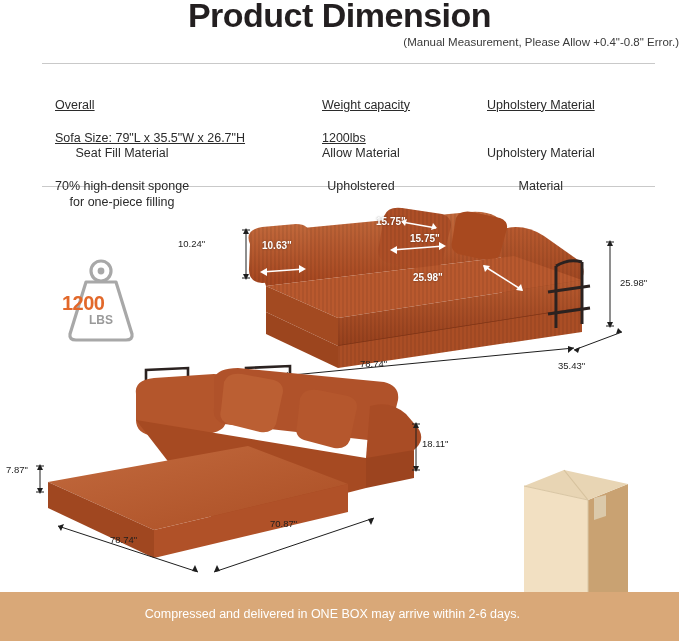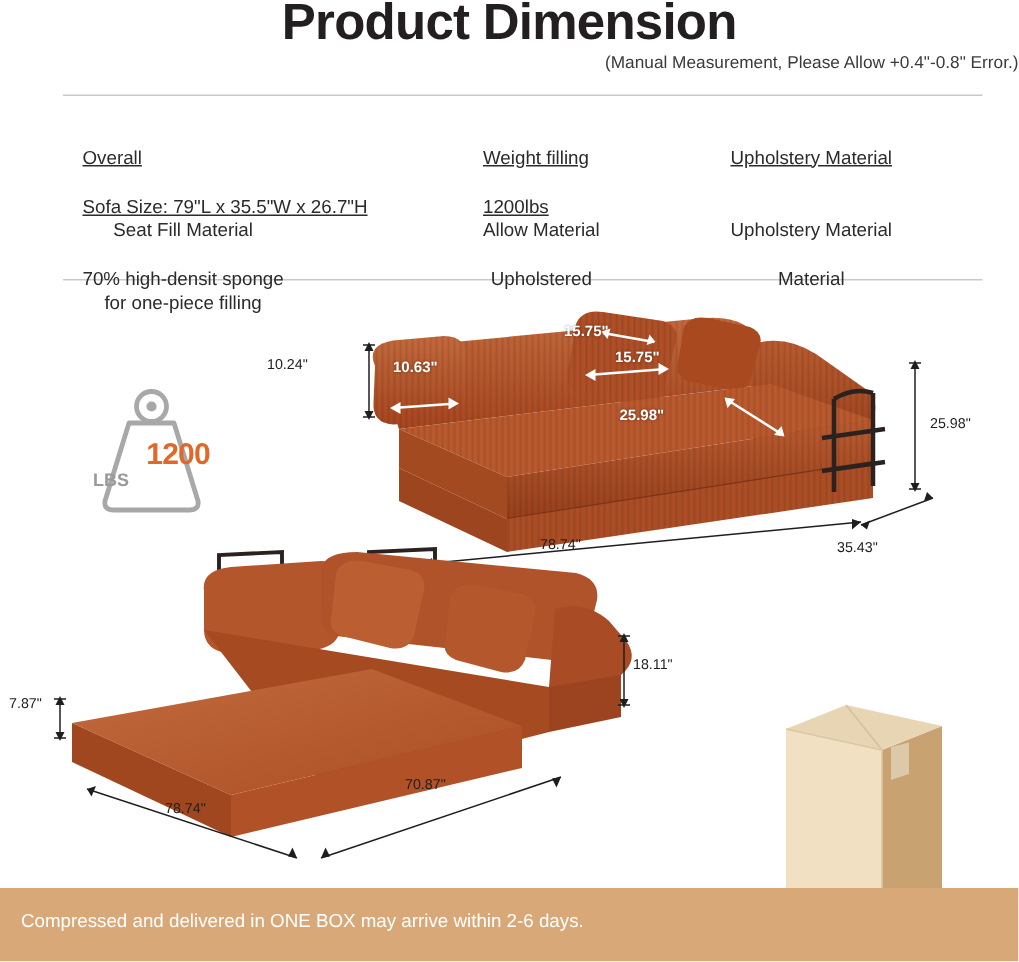--- a/index.html
+++ b/index.html
@@ -28,25 +28,25 @@
 
   
   .spec { position: absolute; font-size: 12.5px; color: #2b2b2b; line-height: 16.5px; white-space: pre-line; }
   .spec .lbl { color: #2b2b2b; }
   .c1 { left: 55px; } .c2 { left: 322px; } .c3 { left: 487px; }
   .r1 { top: 80px; text-decoration: underline; } .r2 { top: 128px; text-align: center; }
 
   
   .weight-badge { position: absolute; left: 62px; top: 258px; width: 78px; height: 92px; }
   .weight-badge .num {
-    position: absolute; left: 0; top: 34px; width: 78px; text-align: right;
+    position: absolute; left: 0; top: 34px; width: 78px; text-align: left;
     font-size: 20px; font-weight: bold; color: #e2682a; letter-spacing: -0.5px;
   }
   .weight-badge .unit {
-    position: absolute; left: 0; top: 55px; width: 78px; text-align: left;
+    position: absolute; left: 0; top: 55px; width: 78px; text-align: center;
     font-size: 12px; font-weight: bold; color: #9a9a9a;
   }
 
   
   .illus { position: absolute; }
   svg { display: block; overflow: visible; }
 
   
   .dim {
     position: absolute; font-size: 9.5px; color: #1e1e1e;
@@ -54,40 +54,40 @@
   }
   .dim.white { color: #ffffff; font-weight: bold; font-size: 10px;
     text-shadow: 0 0 2px rgba(0,0,0,.45); }
 
   
   .floor {
     position: absolute; left: 0; top: 592px; width: 679px; height: 49px;
     background: #d9a878;
   }
   .floor-text {
-    position: absolute; left: 14px; top: 607px; width: 520px;
-    text-align: left; font-size: 12.5px; color: #ffffff;
+    position: absolute; left: 0; top: 607px; width: 520px;
+    text-align: right; font-size: 12.5px; color: #ffffff;
   }
 </style>
 </head>
 <body>
 
 <div id="page">
 
   <div class="title">Product Dimension</div>
   <div class="subtitle">(Manual Measurement, Please Allow +0.4"-0.8" Error.)</div>
   <div class="rule top"></div>
   <div class="rule bottom"></div>
 
   <div class="spec c1 r1">
     <div class="lbl">Overall</div>
     <div>Sofa Size: 79"L x 35.5"W x 26.7"H</div>
   </div>
   <div class="spec c2 r1">
-    <div class="lbl">Weight filling</div>
+    <div class="lbl">Weight capacity</div>
     <div>1200lbs</div>
   </div>
   <div class="spec c3 r1">
     <div class="lbl">Upholstery Material</div>
   </div>
   <div class="spec c1 r2">
     <div class="lbl">Seat Fill Material</div>
     <div>70% high-densit sponge
 for one-piece filling</div>
   </div>

